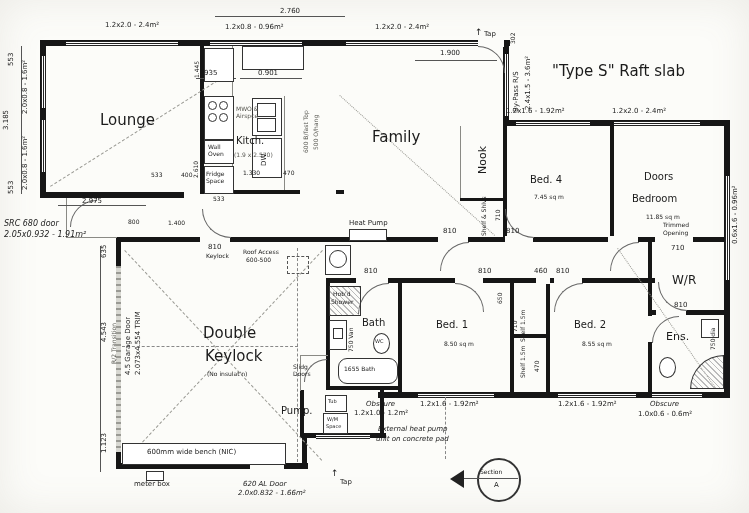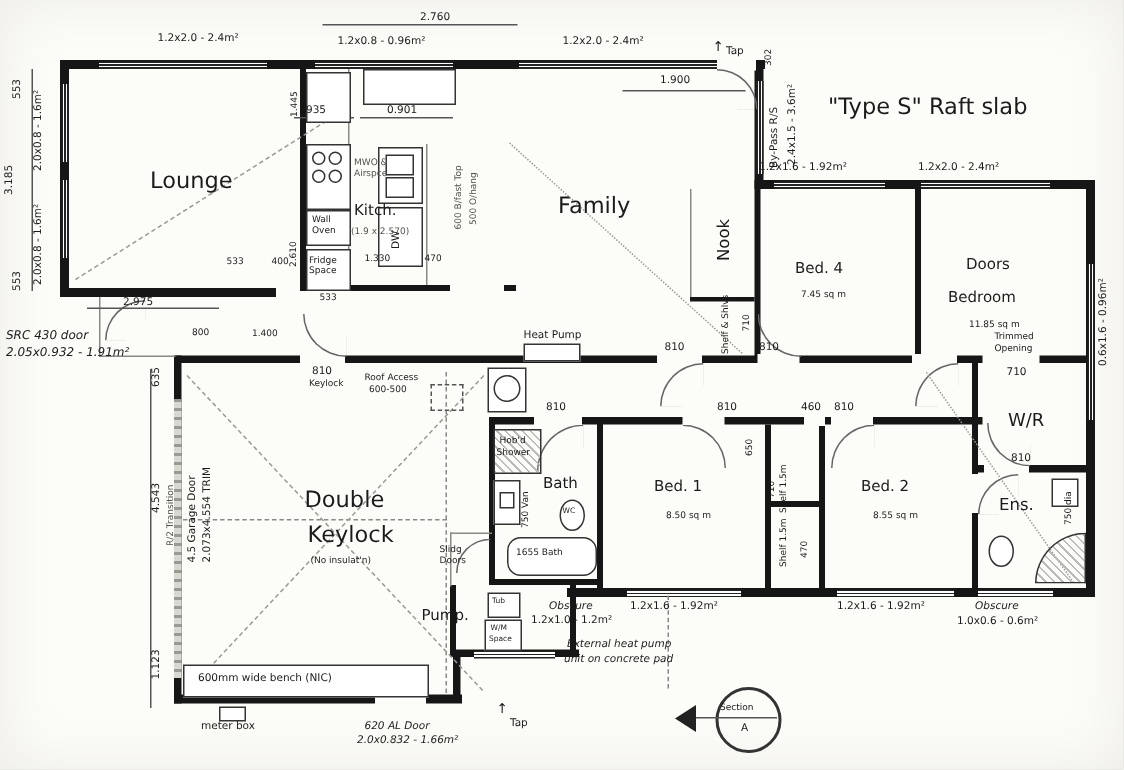--- a/index.html
+++ b/index.html
@@ -183,21 +183,21 @@
   <span class="lbl s7 rot" style="left:525px;top:110px">2.4x1.5 - 3.6m²</span>
   <span class="lbl s15" style="left:552px;top:64px">"Type S" Raft slab</span>
   <span class="lbl s7" style="left:506px;top:108px">1.2x1.6 - 1.92m²</span>
   <span class="lbl s7" style="left:612px;top:108px">1.2x2.0 - 2.4m²</span>
 
   <span class="lbl s7 rot" style="left:8px;top:66px">553</span>
   <span class="lbl s7 rot" style="left:22px;top:114px">2.0x0.8 - 1.6m²</span>
   <span class="lbl s7 rot" style="left:3px;top:130px">3.185</span>
   <span class="lbl s7 rot" style="left:22px;top:190px">2.0x0.8 - 1.6m²</span>
   <span class="lbl s7 rot" style="left:8px;top:194px">553</span>
-  <span class="lbl it" style="left:4px;top:220px">SRC 430 door</span>
+  <span class="lbl it" style="left:4px;top:220px">SRC 680 door</span>
   <span class="lbl it" style="left:4px;top:231px">2.05x0.932 - 1.91m²</span>
   <span class="lbl s7" style="left:82px;top:198px">2.975</span>
   <span class="lbl s6" style="left:151px;top:172px">533</span>
   <span class="lbl s6" style="left:181px;top:172px">400</span>
   <span class="lbl s6" style="left:128px;top:219px">800</span>
   <span class="lbl s6" style="left:168px;top:220px">1.400</span>
   <span class="lbl s7 rot" style="left:101px;top:258px">635</span>
   <span class="lbl s7 rot" style="left:101px;top:342px">4.543</span>
   <span class="lbl s6 rot gray" style="left:111px;top:364px">R/2 Transition</span>
   <span class="lbl s7 rot" style="left:125px;top:375px">4.5 Garage Door</span>
@@ -270,21 +270,21 @@
   <span class="lbl s6" style="left:246px;top:257px">600-500</span>
   <span class="lbl s15" style="left:203px;top:326px">Double</span>
   <span class="lbl s15" style="left:205px;top:349px">Keylock</span>
   <span class="lbl s6" style="left:207px;top:371px">(No insulat'n)</span>
   <span class="lbl s6" style="left:293px;top:364px">Slidg</span>
   <span class="lbl s6" style="left:293px;top:371px">Doors</span>
   <span class="lbl s13" style="left:281px;top:406px">Pump.</span>
   <span class="lbl" style="left:328px;top:399px;font-size:5px">Tub</span>
   <span class="lbl" style="left:327px;top:417px;font-size:5px">W/M</span>
   <span class="lbl" style="left:326px;top:424px;font-size:5px">Space</span>
-  <span class="lbl s7" style="left:132px;top:449px">600mm wide bench (NIC)</span>
+  <span class="lbl s7" style="left:147px;top:449px">600mm wide bench (NIC)</span>
   <span class="lbl s7" style="left:134px;top:481px">meter box</span>
   <span class="lbl s7 it" style="left:243px;top:481px">620 AL Door</span>
   <span class="lbl s7 it" style="left:238px;top:490px">2.0x0.832 - 1.66m²</span>
   <span class="lbl s9" style="left:331px;top:469px">↑</span>
   <span class="lbl s7" style="left:340px;top:479px">Tap</span>
   <span class="lbl s7 it" style="left:366px;top:401px">Obscure</span>
   <span class="lbl s7" style="left:354px;top:410px">1.2x1.0 - 1.2m²</span>
   <span class="lbl s7 it" style="left:378px;top:426px">External heat pump</span>
   <span class="lbl s7 it" style="left:376px;top:436px">unit on concrete pad</span>
   <span class="lbl s7" style="left:420px;top:401px">1.2x1.6 - 1.92m²</span>

